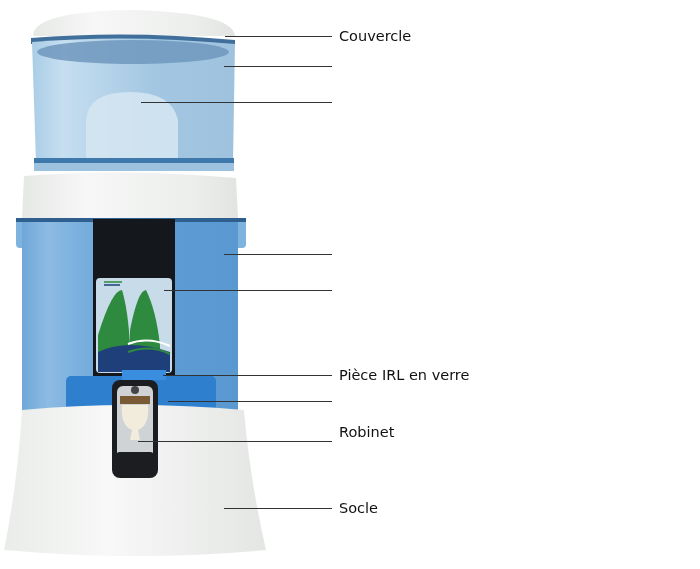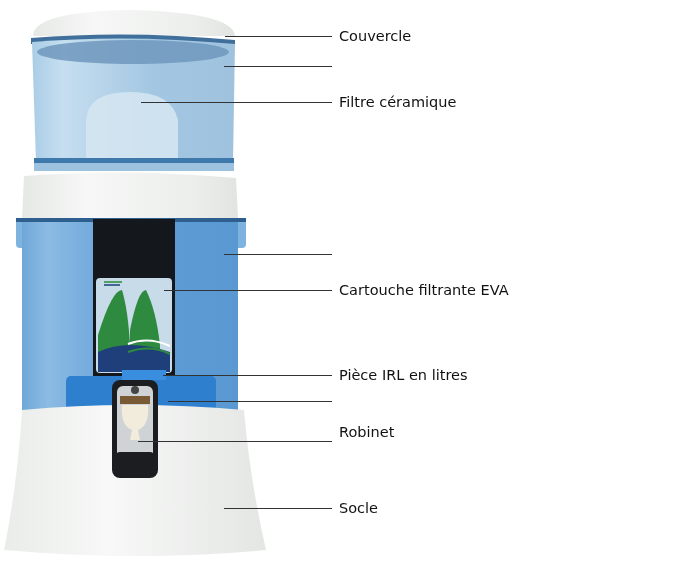--- a/index.html
+++ b/index.html
@@ -96,18 +96,16 @@
       <div class="leader" style="left: 141px; top: 102px; width: 191px;"></div>
       <div class="leader" style="left: 224px; top: 254px; width: 108px;"></div>
       <div class="leader" style="left: 164px; top: 290px; width: 168px;"></div>
       <div class="leader" style="left: 163px; top: 375px; width: 169px;"></div>
       <div class="leader" style="left: 168px; top: 401px; width: 164px;"></div>
       <div class="leader" style="left: 138px; top: 441px; width: 194px;"></div>
       <div class="leader" style="left: 224px; top: 508px; width: 108px;"></div>
     </div>
 
   <div class="label" style="top:36px">Couvercle</div>
-  <div class="label" style="top:102px">Filtre céramique</div>
-  <div class="label" style="top:290px">Cartouche filtrante EVA</div>
-  <div class="label" style="top:375px">Pièce IRL en litres</div>
+  <div class="label" style="top:375px">Pièce IRL en verre</div>
   <div class="label" style="top:432px">Robinet</div>
   <div class="label" style="top:508px">Socle</div>
 </div>
 
 </body></html>

